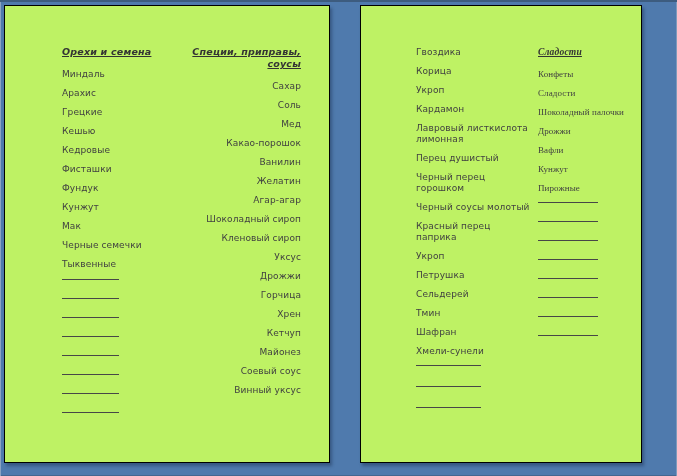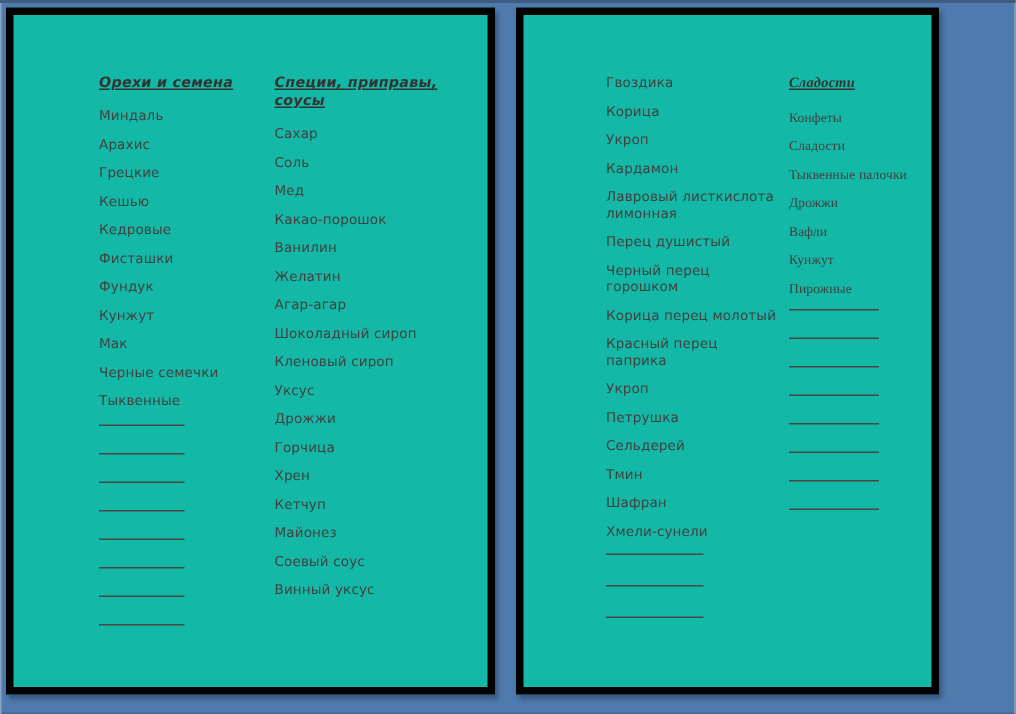--- a/index.html
+++ b/index.html
@@ -5,28 +5,28 @@
   html,body{margin:0;padding:0;}
   body{width:677px;height:476px;overflow:hidden;font-family:"DejaVu Sans",sans-serif;}
   .frame{
     position:relative;width:677px;height:476px;box-sizing:border-box;
     background:#4f7aad;
     border-top:2px solid #3d5c7f;
     box-shadow: inset 1px 0 0 #8aa3c2, inset -1px 0 0 #7e9abb, inset 0 -1px 0 #446790;
   }
   .page{
     position:absolute;top:3px;height:458px;box-sizing:border-box;
-    background:#14b8a6;border:5px solid #000000;
+    background:#bef264;border:1px solid #000000;
     box-shadow:2px 3px 3px rgba(25,45,75,0.45);
   }
   .page-1{left:4px;width:326px;}
-  .page-2{left:344px;width:282px;}
+  .page-2{left:360px;width:282px;}
   .col{position:absolute;top:40px;}
   .col-a{left:57px;width:112px;}
-  .col-b{left:174px;width:122px;}
+  .col-b{left:174px;width:122px;text-align:right;}
   .col-c{left:55px;top:41px;width:114px;}
   .col-d{left:177px;width:132px;font-family:Liberation Serif, serif;}
   .col-header{
     font-size:9.5px;font-weight:bold;font-style:italic;
     text-decoration:underline;color:#333;line-height:12px;
     margin-bottom:11px;letter-spacing:0.2px;
   }
   .item{
     font-size:9px;color:#414141;line-height:11px;margin-bottom:8px;
     letter-spacing:0.1px;
@@ -98,41 +98,41 @@
   <div class="page page-2">
     <div class="col col-c">
       <div class="items">
           <div class="item">Гвоздика</div>
           <div class="item">Корица</div>
           <div class="item">Укроп</div>
           <div class="item">Кардамон</div>
           <div class="item">Лавровый листкислота лимонная</div>
           <div class="item">Перец душистый</div>
           <div class="item">Черный перец горошком</div>
-          <div class="item">Корица перец молотый</div>
+          <div class="item">Черный соусы молотый</div>
           <div class="item">Красный перец паприка</div>
           <div class="item">Укроп</div>
           <div class="item">Петрушка</div>
           <div class="item">Сельдерей</div>
           <div class="item">Тмин</div>
           <div class="item">Шафран</div>
           <div class="item">Хмели-сунели</div>
         </div>
       <div class="blanks">
           <div class="blank-line"></div>
           <div class="blank-line"></div>
           <div class="blank-line"></div>
         </div>
     </div>
     <div class="col col-d">
       <div class="col-header">Сладости</div>
       <div class="items">
           <div class="item">Конфеты</div>
           <div class="item">Сладости</div>
-          <div class="item">Тыквенные палочки</div>
+          <div class="item">Шоколадный палочки</div>
           <div class="item">Дрожжи</div>
           <div class="item">Вафли</div>
           <div class="item">Кунжут</div>
           <div class="item">Пирожные</div>
         </div>
       <div class="blanks">
           <div class="blank-line"></div>
           <div class="blank-line"></div>
           <div class="blank-line"></div>
           <div class="blank-line"></div>

